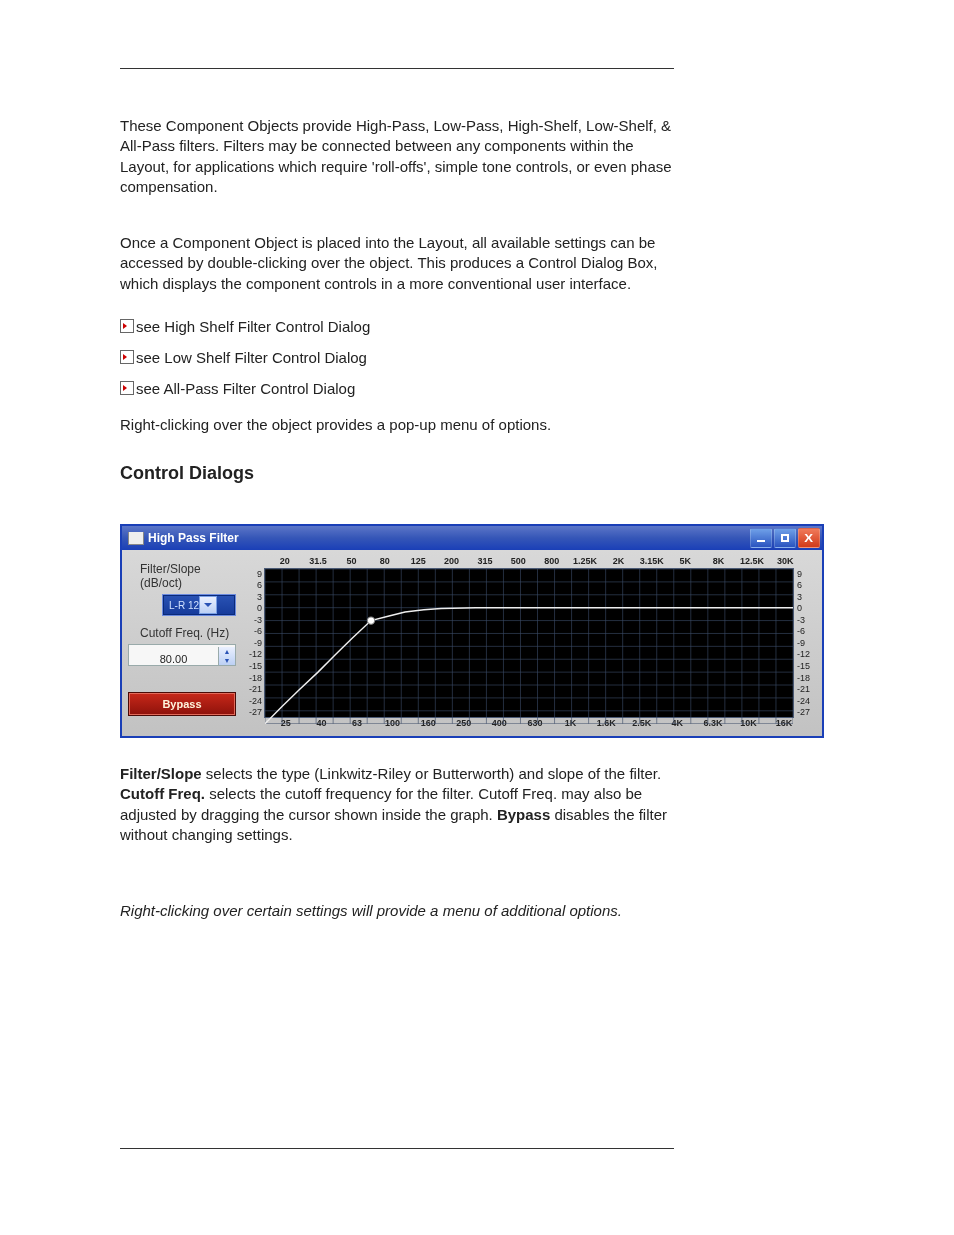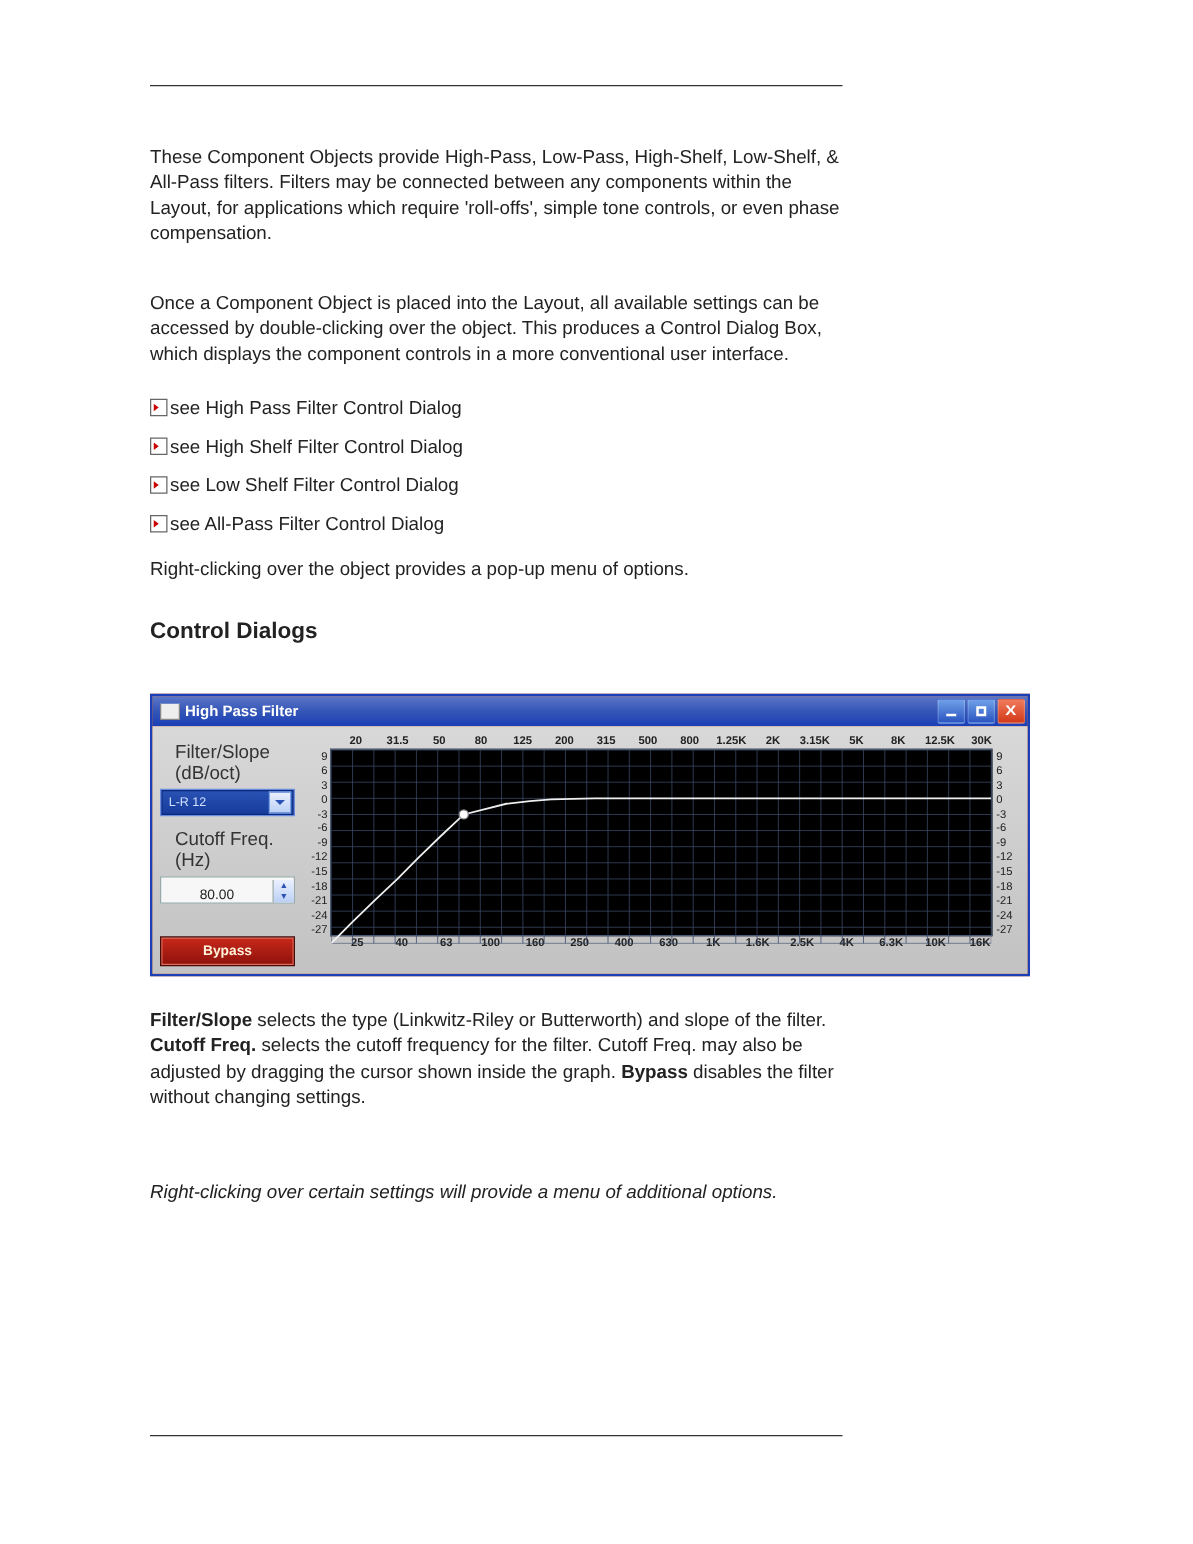--- a/index.html
+++ b/index.html
@@ -60,21 +60,21 @@
     font-weight: bold;
     margin: 18px 0 10px 0;
   }
 
   
   .dialog-wrap { margin-top: 40px; }
   .dialog {
     width: 700px;
     margin: 0;
     border: 2px solid #1a3fb7;
-    background: #f97316;
+    background: #b91c1c;
     font-family: Tahoma, Arial, sans-serif;
   }
   .titlebar {
     height: 24px;
     display: flex;
     align-items: center;
     justify-content: space-between;
     background: linear-gradient(to bottom, #5c76c8 0%, #3556b7 50%, #1a3fb7 100%);
     color: #fff;
     font-weight: bold;
@@ -111,29 +111,30 @@
     gap: 6px;
   }
   .controls-col {
     width: 108px;
     display: flex;
     flex-direction: column;
     gap: 4px;
     font-size: 10px;
     color: #3a3a3a;
   }
-  .ctl-label { font-size: 15px; color: #333; margin-top: 6px; padding-left: 12px; }
+  .ctl-label { font-size: 12px; color: #333; margin-top: 6px; padding-left: 12px; }
   .ctl-select {
     height: 20px;
     background: linear-gradient(#2a53b5,#153a9a);
     border: 1px solid #6a8adf;
     border-radius: 0;
-    display: flex; align-items: center; justify-content: space-between;
+    display: flex; align-items: center; justify-content: flex-start;
     color: #cfe0ff; font-size: 10px; padding: 0 2px 0 6px;
     box-shadow: inset 0 0 0 1px #0a2a7a;
+    margin-left: 34px;
   }
   .ctl-select .dd {
     width: 16px; height: 16px;
     background: linear-gradient(#eaf0ff,#bcd0f4);
     border: 1px solid #7aa0e6;
     display: flex; align-items: center; justify-content: center;
   }
   .ctl-select .dd::before {
     content:""; width:0;height:0;
     border-left:4px solid transparent;
@@ -212,24 +213,20 @@
 <body>
 
 <div class="page">
   <div class="hr-top"></div>
 
   <div class="body-text">
     <p class="para1">These Component Objects provide High-Pass, Low-Pass, High-Shelf, Low-Shelf, &amp; All-Pass filters. Filters may be connected between any components within the Layout, for applications which require 'roll-offs', simple tone controls, or even phase compensation.</p>
     <p class="para2">Once a Component Object is placed into the Layout, all available settings can be accessed by double-clicking over the object. This produces a Control Dialog Box, which displays the component controls in a more conventional user interface.</p>
 
     <div class="see-list">
-      <div class="see-item">
-        <span class="see-icon"></span>
-        <span>see High Pass Filter Control Dialog</span>
-      </div>
       <div class="see-item">
         <span class="see-icon"></span>
         <span>see High Shelf Filter Control Dialog</span>
       </div>
       <div class="see-item">
         <span class="see-icon"></span>
         <span>see Low Shelf Filter Control Dialog</span>
       </div>
       <div class="see-item">
         <span class="see-icon"></span>

